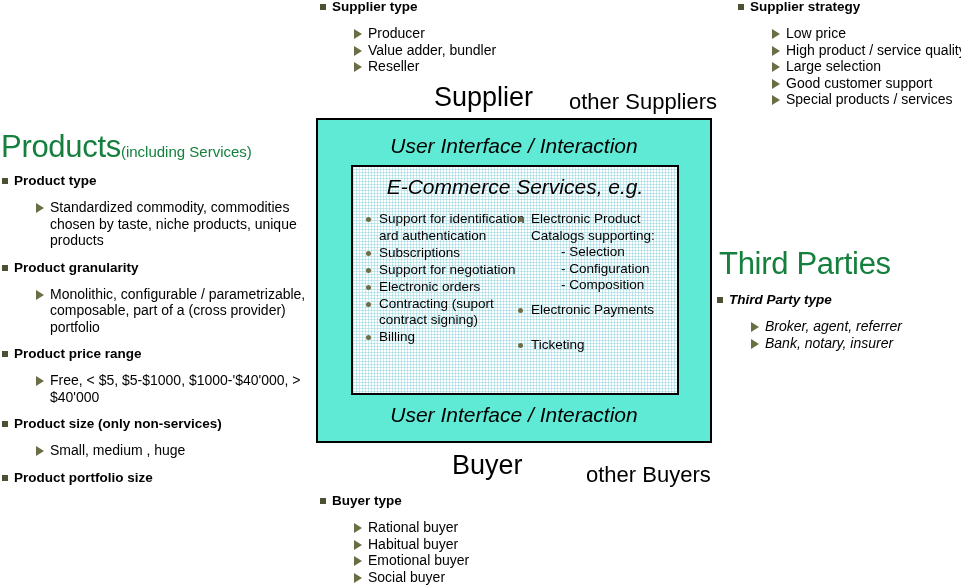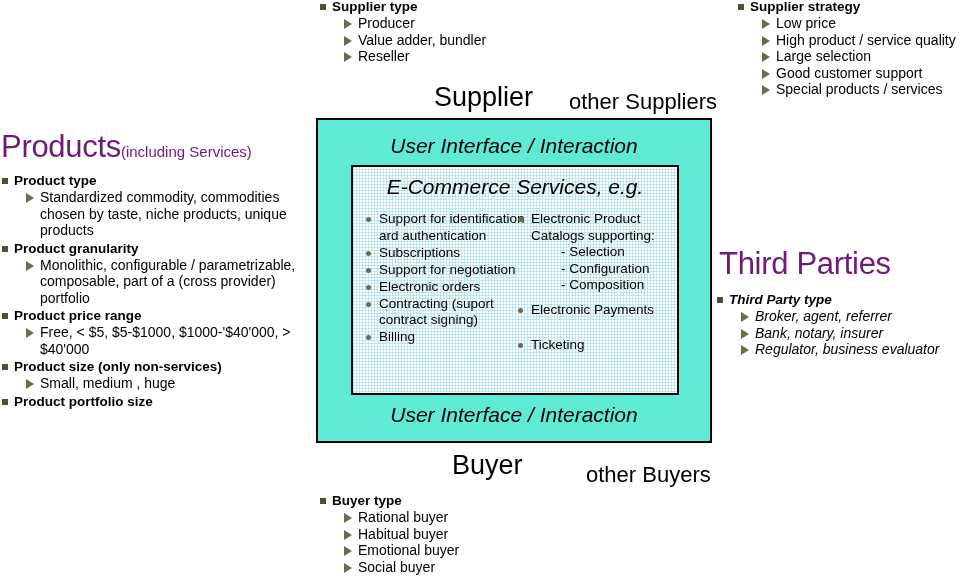--- a/index.html
+++ b/index.html
@@ -21,21 +21,21 @@
 
   
   .blk { position: absolute; }
 
   .sec-title {
     font-size: 31px;
     font-weight: normal;
     letter-spacing: -0.3px;
     line-height: 1.0;
     white-space: nowrap;
-    color: #701a75;
+    color: #15803d;
   }
   .sec-title .sub {
     font-size: 15px;
     letter-spacing: 0;
   }
 
   ul.lvl1 {
     list-style: none;
     margin: 0;
     padding: 0;
@@ -52,21 +52,21 @@
   li.l1 > .sqbullet {
     position: absolute;
     left: 2px;
     top: 6px;
     width: 6px;
     height: 6px;
     background: #4e5033;
   }
   ul.lvl2 {
     list-style: none;
-    margin: 0;
+    margin: 10px;
     padding: 0;
     font-weight: normal;
   }
   ul.lvl2 > li.l2 {
     font-size: 14px;
     font-weight: normal;
     line-height: 16.5px;
     position: relative;
     padding-left: 26px;
     margin: 0;
@@ -377,24 +377,20 @@
       <span>Third Party type</span>
       <ul class="lvl2">
         <li class="l2 nowrap">
           <span class="tribullet"></span>
           <span>Broker, agent, referrer</span>
         </li>
         <li class="l2 nowrap">
           <span class="tribullet"></span>
           <span>Bank, notary, insurer</span>
         </li>
-        <li class="l2 nowrap">
-          <span class="tribullet"></span>
-          <span>Regulator, business evaluator</span>
-        </li>
       </ul>
     </li>
   </ul>
 </div>
 
 <div class="abs actor-main" id="buyer-title" style="left:452px; top:452px;">Buyer</div>
 <div class="abs actor-other" id="buyer-other" style="left:586px; top:464px;">other Buyers</div>
 
 <div class="blk" id="buyer-type-block" style="left:318px; top:492px; width:230px;">
   <ul class="lvl1">

